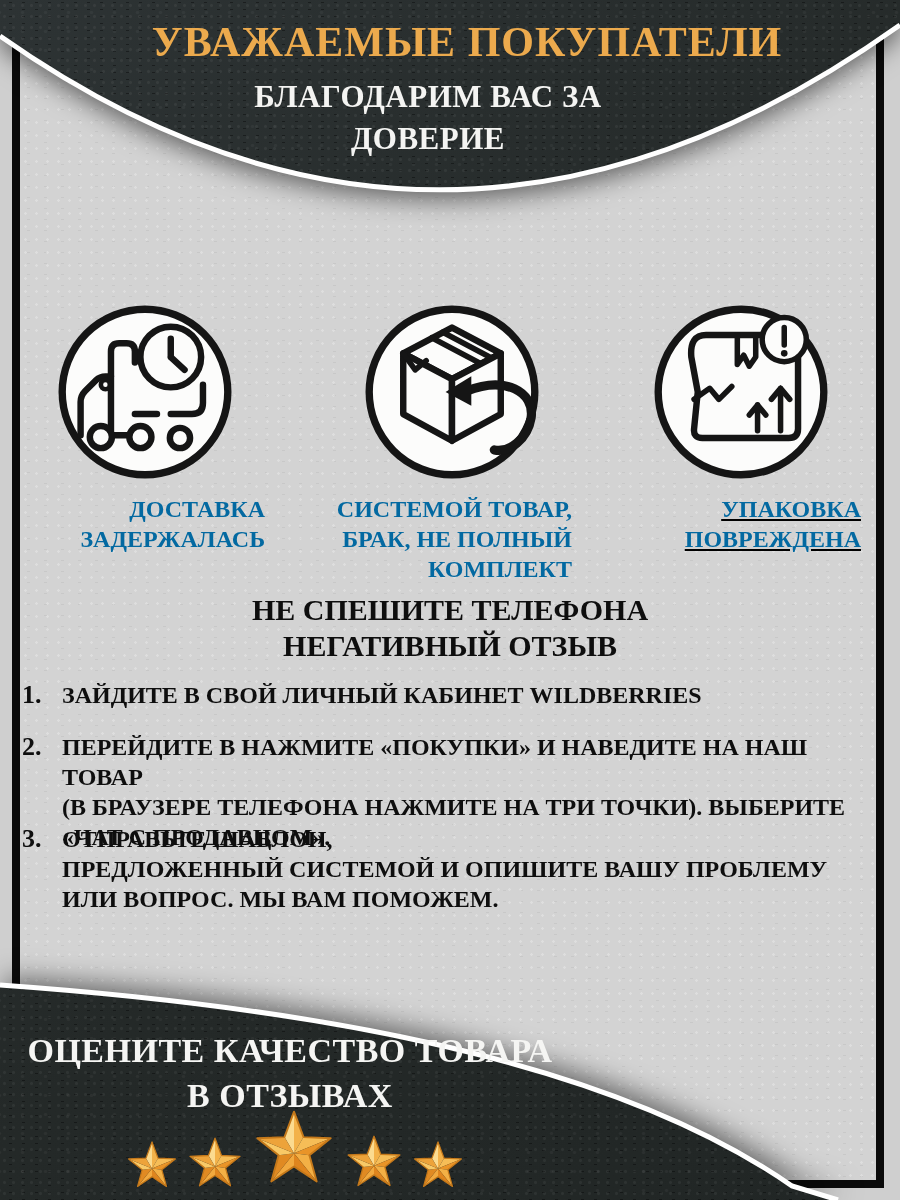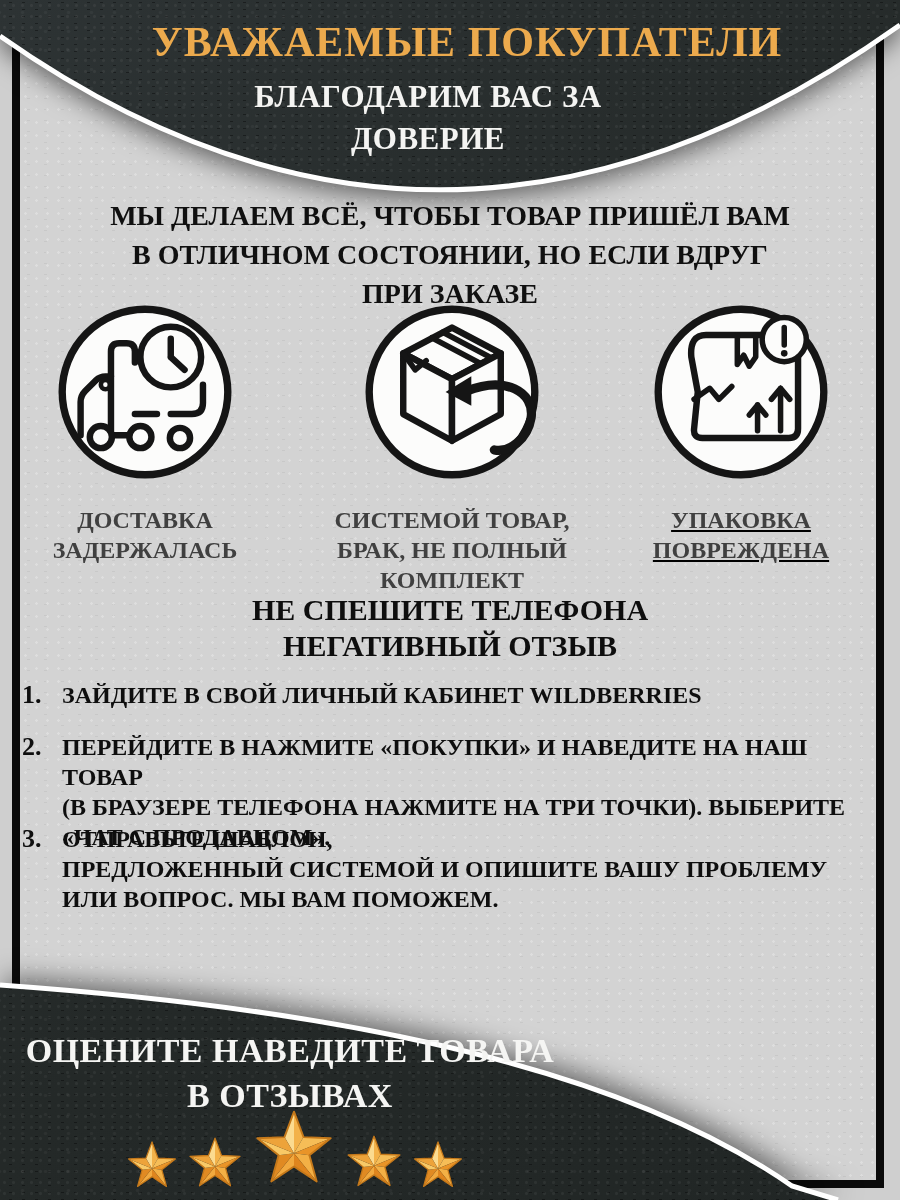--- a/index.html
+++ b/index.html
@@ -44,21 +44,21 @@
     position:absolute;left:0;top:76px;width:856px;text-align:center;z-index:5;
     font-size:31px;font-weight:700;color:#f4f4f2;line-height:42px;letter-spacing:.5px;
   }
   .intro{
     position:absolute;left:90px;top:196px;width:720px;text-align:center;z-index:2;
     font-size:28px;font-weight:700;color:#101010;line-height:39px;
   }
   .issue-col{position:absolute;top:300px;width:240px;text-align:center;z-index:2;}
   .issue-col .icon-wrap{width:184px;height:184px;margin:0 auto;}
   .issue-label{
-    margin-top:21px;font-size:24px;font-weight:700;color:#404040;line-height:30px;
+    margin-top:10px;font-size:24px;font-weight:700;color:#0369a1;line-height:30px;text-align:right;
   }
   .advice-heading{
     position:absolute;left:100px;top:592px;width:700px;text-align:center;z-index:2;
     font-size:30px;font-weight:700;color:#0e0e0e;line-height:36px;
   }
   .step{position:absolute;left:22px;width:850px;z-index:2;
     font-size:24px;font-weight:700;color:#0e0e0e;line-height:30px;}
   .step .num{position:absolute;left:0;top:0;font-size:26px;}
   .step .txt{display:block;padding-left:40px;}
   .step1{top:680px;} .step2{top:732px;} .step3{top:824px;}
@@ -90,23 +90,20 @@
     <div class="darkfill bottom-shape"></div>
   </div>
   <svg class="arc" width="900" height="1200" viewBox="0 0 900 1200">
     <path d="M0,985 C280,1005 600,1052 792,1186 L838,1200" fill="none" stroke="#ffffff" stroke-width="5"></path>
   </svg>
 
   <div class="hdr-title">УВАЖАЕМЫЕ ПОКУПАТЕЛИ</div>
   <div class="hdr-sub pre">БЛАГОДАРИМ ВАС ЗА
 ДОВЕРИЕ</div>
 
-  <div class="intro pre">МЫ ДЕЛАЕМ ВСЁ, ЧТОБЫ ТОВАР ПРИШЁЛ ВАМ
-В ОТЛИЧНОМ СОСТОЯНИИ, НО ЕСЛИ ВДРУГ
-ПРИ ЗАКАЗЕ</div>
 
   <div class="issue-col" style="left:25px;">
     <div class="icon-wrap">
       <svg class="icon-svg" width="184" height="184" viewBox="0 0 200 200">
         <circle cx="100" cy="100" r="90" fill="#fcfcfb" stroke="#151515" stroke-width="8"></circle>
         <g fill="none" stroke="#151515" stroke-width="7" stroke-linecap="round" stroke-linejoin="round">
           <path d="M30,147 V111 Q30,104 35,99 L47,87 Q51,83 57,83 H63 V147"></path>
           <circle cx="57" cy="92" r="5" stroke-width="5"></circle>
           <path d="M63,83 V56 Q63,47 72,47 H80 Q89,47 89,56 V68"></path>
           <path d="M89,124 H113"></path>
@@ -182,21 +179,21 @@
 (В БРАУЗЕРЕ ТЕЛЕФОНА НАЖМИТЕ НА ТРИ ТОЧКИ). ВЫБЕРИТЕ
 «ЧАТ С ПРОДАВЦОМ».</span>
   </div>
   <div class="step step3">
     <span class="num">3.</span>
     <span class="txt pre">ОТПРАВЬТЕ ШАБЛОН,
 ПРЕДЛОЖЕННЫЙ СИСТЕМОЙ И ОПИШИТЕ ВАШУ ПРОБЛЕМУ
 ИЛИ ВОПРОС. МЫ ВАМ ПОМОЖЕМ.</span>
   </div>
 
-  <div class="footer-heading pre">ОЦЕНИТЕ НАВЕДИТЕ ТОВАРА
+  <div class="footer-heading pre">ОЦЕНИТЕ КАЧЕСТВО ТОВАРА
 В ОТЗЫВАХ</div>
   <div class="stars">
       <svg viewBox="-55 -56 110 114" width="56" height="56">
         <polygon points="0,4 -12.343490298141939,-16.989356881873896 3.061616997868383e-15,-50" fill="#fbdb90"></polygon>
         <polygon points="0,4 3.061616997868383e-15,-50 12.343490298141935,-16.989356881873896" fill="#f3b24a"></polygon>
         <polygon points="0,4 12.343490298141935,-16.989356881873896 47.552825814757675,-15.450849718747369" fill="#f6bd57"></polygon>
         <polygon points="0,4 47.552825814757675,-15.450849718747369 19.972186842198223,6.489356881873896" fill="#e99428"></polygon>
         <polygon points="0,4 19.972186842198223,6.489356881873896 29.389262614623657,40.45084971874737" fill="#f3b045"></polygon>
         <polygon points="0,4 29.389262614623657,40.45084971874737 1.2858791391047208e-15,21" fill="#df851e"></polygon>
         <polygon points="0,4 1.2858791391047208e-15,21 -29.38926261462365,40.45084971874737" fill="#f1a93e"></polygon>

